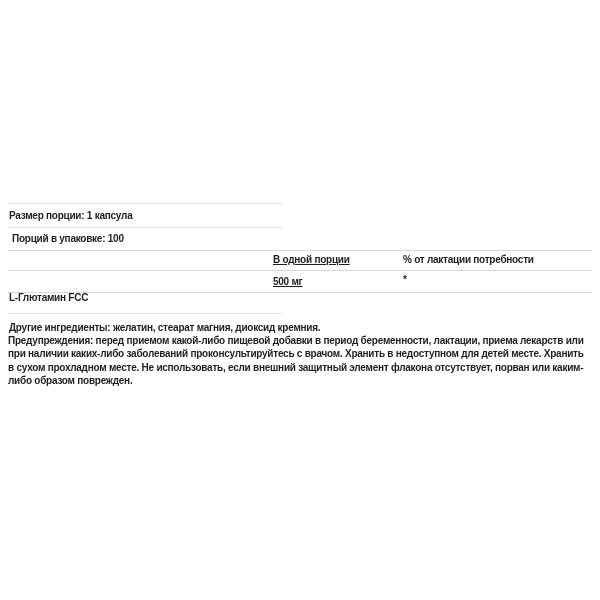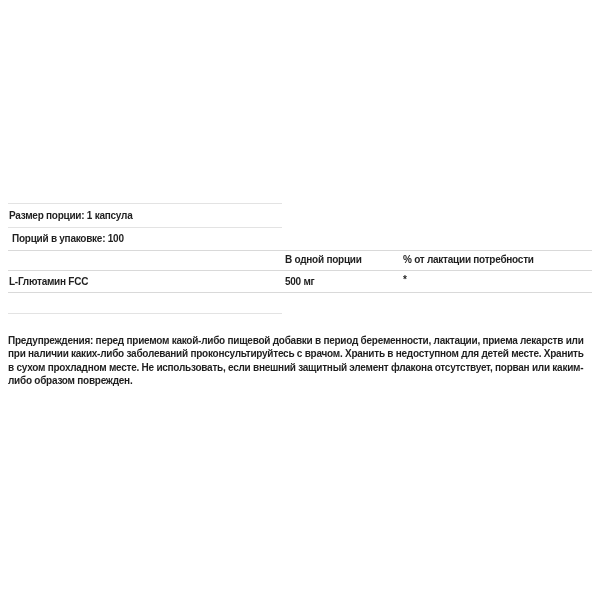--- a/index.html
+++ b/index.html
@@ -37,21 +37,21 @@
     left: 0;
     width: 584px;
     height: 0;
     border-top: 1px solid var(--rule-table, #d9d9d9);
   }
   .txt {
     position: absolute;
     white-space: nowrap;
     line-height: 12px;
   }
-  .col2 { left: 277px; }
+  .col2 { left: 265px; text-decoration: underline; }
   .col3 { left: 395px; }
   .para {
     position: absolute;
     left: 0;
     width: 584px;
     line-height: 13.4px;
     white-space: normal;
   }
 </style>
 </head>
@@ -72,26 +72,27 @@
   </div>
 
   <div class="rule-full" style="top:250px"></div>
 
   <div class="txt col2" style="top:254px">В одной порции</div>
   <div class="txt col3" style="top:254px">% от лактации потребности</div>
 
   <div class="rule-full" style="top:270px"></div>
 
   <div>
-    <div class="txt" style="top:276px; left:1px">L-Глютамин FCC</div>
+    <div class="txt" style="top:292px; left:1px">L-Глютамин FCC</div>
     <div class="txt col2" style="top:276px">500 мг</div>
     <div class="txt col3" style="top:274px">*</div>
   </div>
 
   <div class="rule-full" style="top:292px"></div>
 
 
   <div class="rule-short" style="top:313px"></div>
 
+  <div class="txt" style="top:322px; left:1px">Другие ингредиенты: желатин, стеарат магния, диоксид кремния.</div>
 
   <div class="para" style="top:334px">Предупреждения: перед приемом какой-либо пищевой добавки в период беременности, лактации, приема лекарств или при наличии каких-либо заболеваний проконсультируйтесь с врачом. Хранить в недоступном для детей месте. Хранить в сухом прохладном месте. Не использовать, если внешний защитный элемент флакона отсутствует, порван или каким-либо образом поврежден.</div>
 
 </div>
 
 </body></html>

